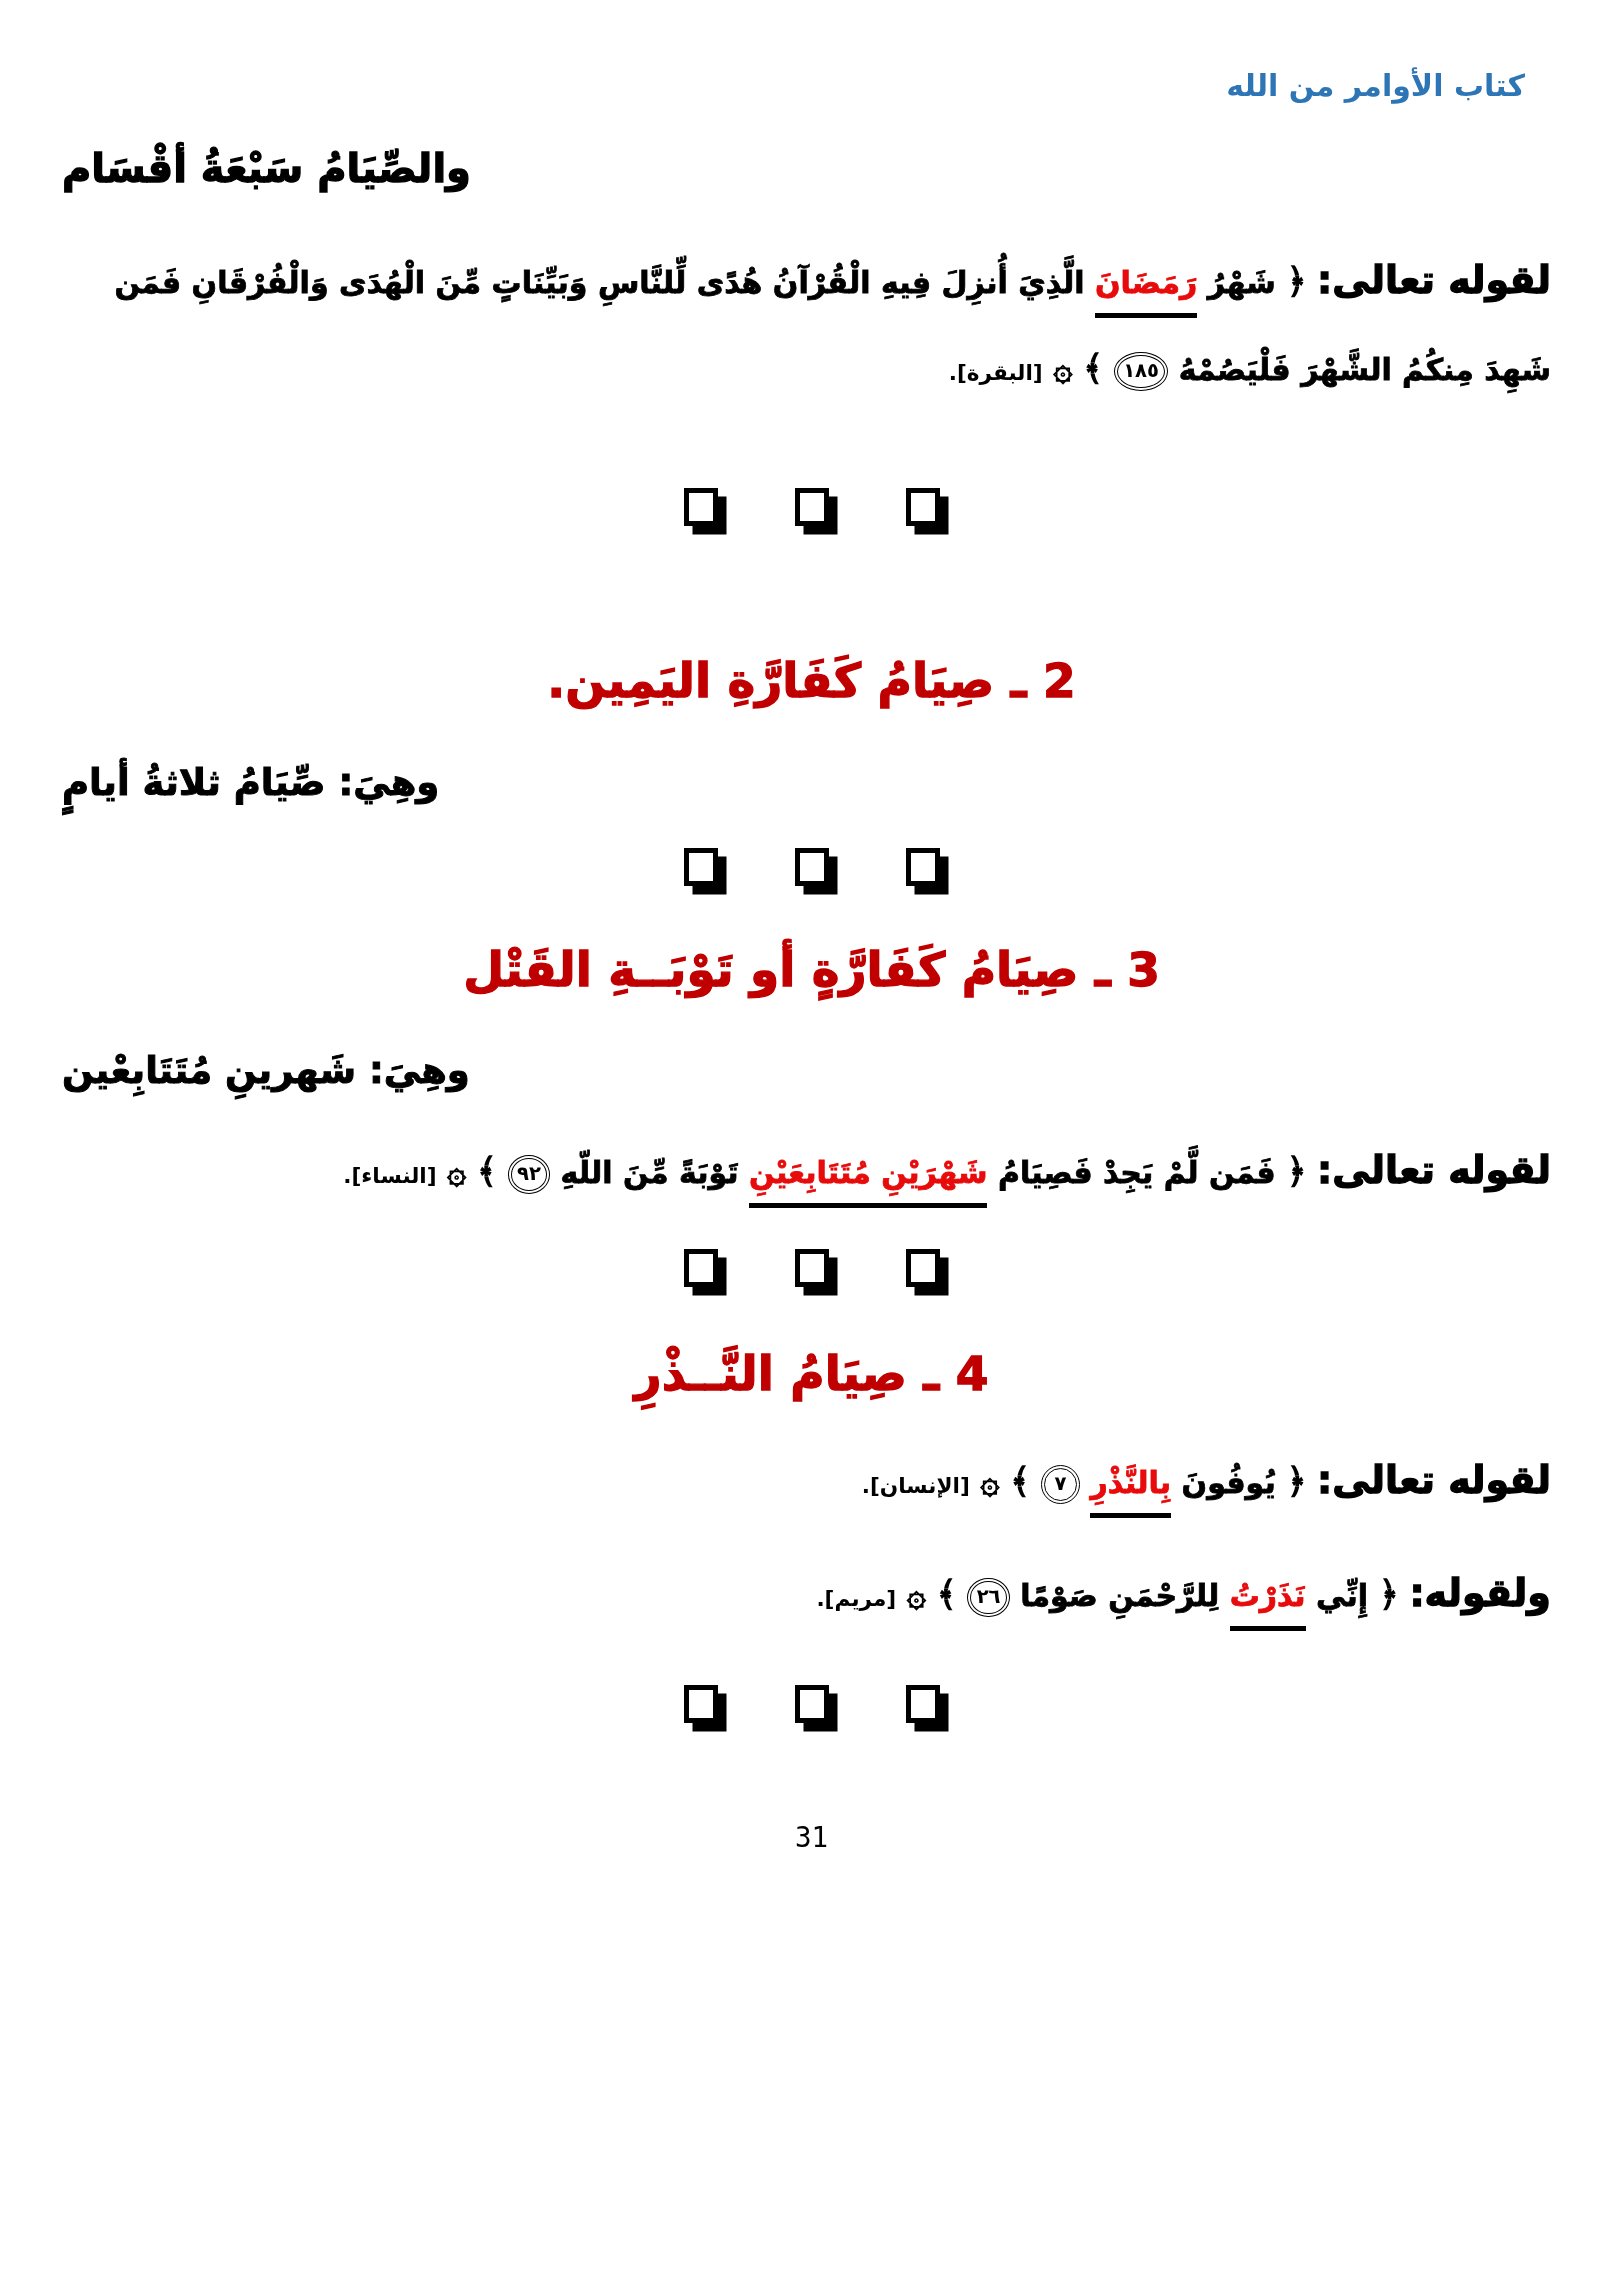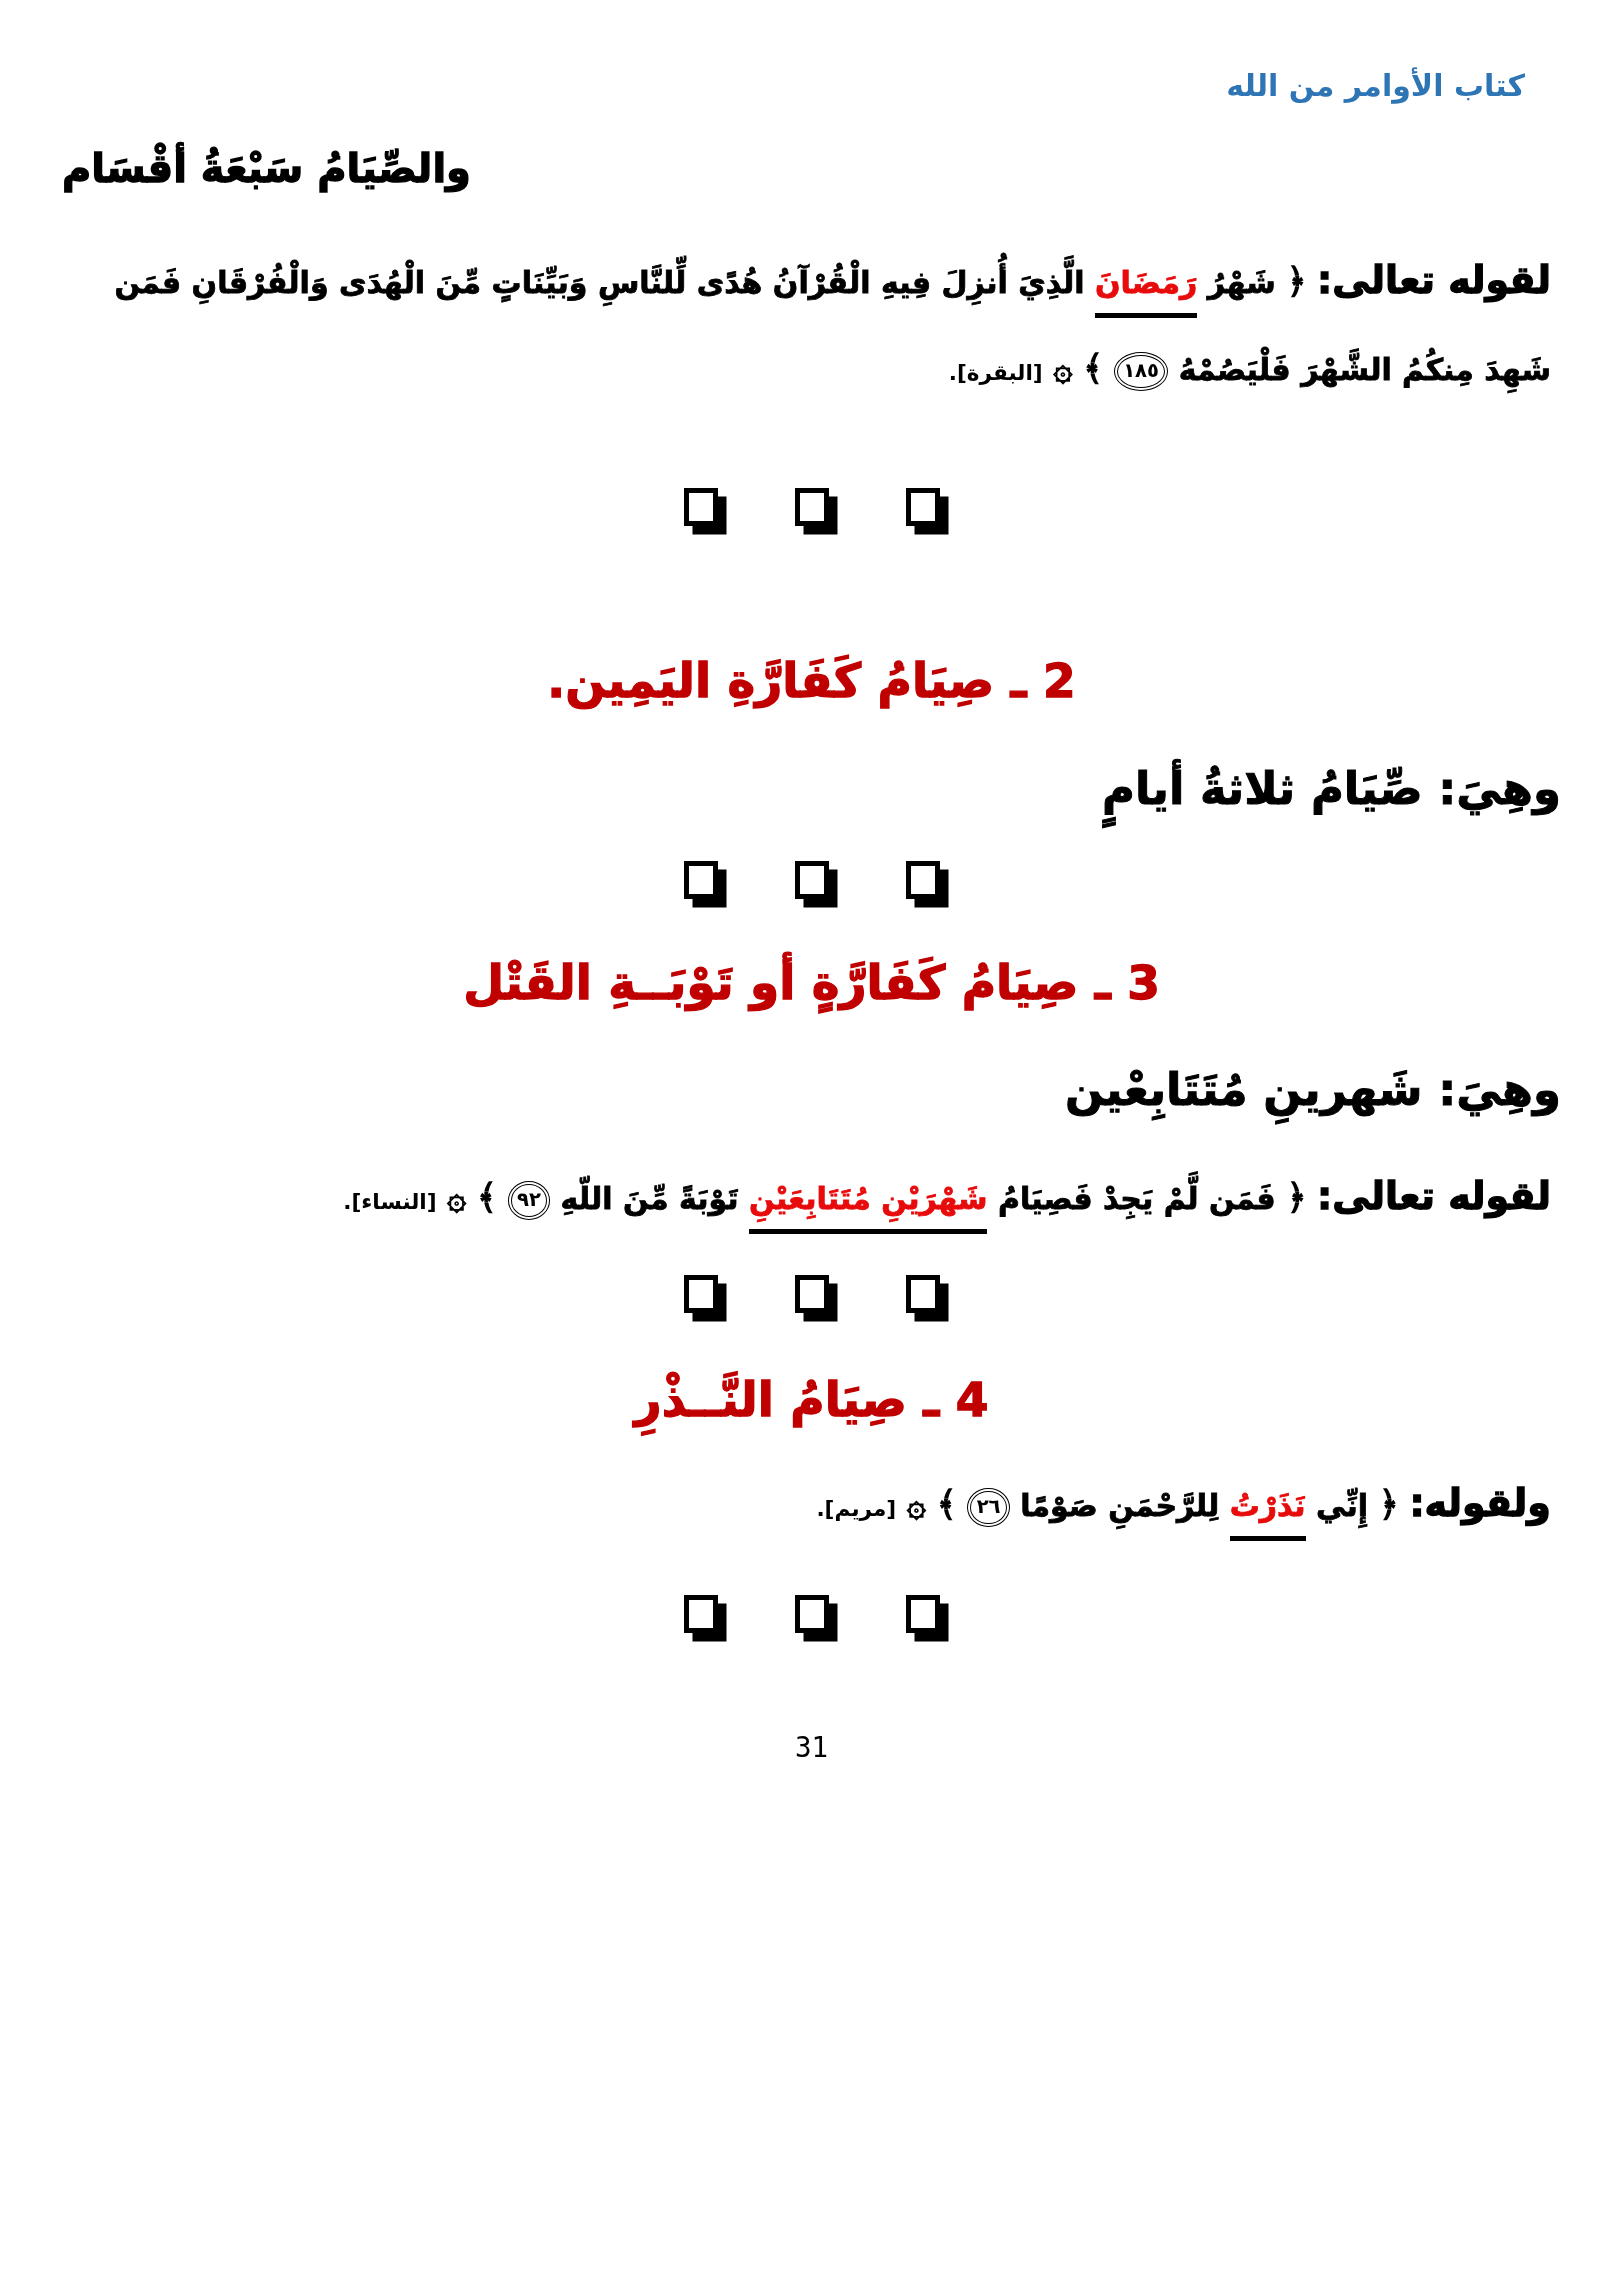--- a/index.html
+++ b/index.html
@@ -41,22 +41,22 @@
     text-align:center;
     font-size:47px;
     font-weight:bold;
     color:var(--heading-red);
     line-height:1.5;
     margin:0;
     -webkit-text-stroke:1.3px currentColor;
   }
 
   .intro{
-    text-align:right;
-    font-size:45px;
+    text-align:left;
+    font-size:37px;
     font-weight:bold;
     line-height:1.6;
     margin:0;
     -webkit-text-stroke:1px currentColor;
   }
 
   .verse{
     text-align:right;
     font-size:30px;
     font-weight:bold;
@@ -164,20 +164,31 @@
     </p>
     <div class="cbrow" style="margin-top:33px">
       <span class="checkbox"></span>
       <span class="checkbox"></span>
       <span class="checkbox"></span>
     </div>
   </section>
 
   <section>
     <h2 class="sec-heading" style="margin-top:52px">4 ـ صِيَامُ النَّــذْرِ</h2>
+    <p class="verse" style="margin-top:29px">
+      <span class="lead">لقوله تعالى:</span>
+      <span class="bracket">﴿</span>
+      <span class="qtext">يُوفُونَ</span>
+      <span class="qtext hl">بِالنَّذْرِ</span>
+      <span class="qtext"></span>
+      <span class="vnum">٧</span>
+      <span class="bracket">﴾</span>
+      <span class="orn">۞</span>
+      <span class="ref">[الإنسان].</span>
+    </p>
     <p class="verse" style="margin-top:26px">
       <span class="lead">ولقوله:</span>
       <span class="bracket">﴿</span>
       <span class="qtext">إِنِّي</span>
       <span class="qtext hl">نَذَرْتُ</span>
       <span class="qtext">لِلرَّحْمَنِ صَوْمًا</span>
       <span class="vnum">٢٦</span>
       <span class="bracket">﴾</span>
       <span class="orn">۞</span>
       <span class="ref">[مريم].</span>

